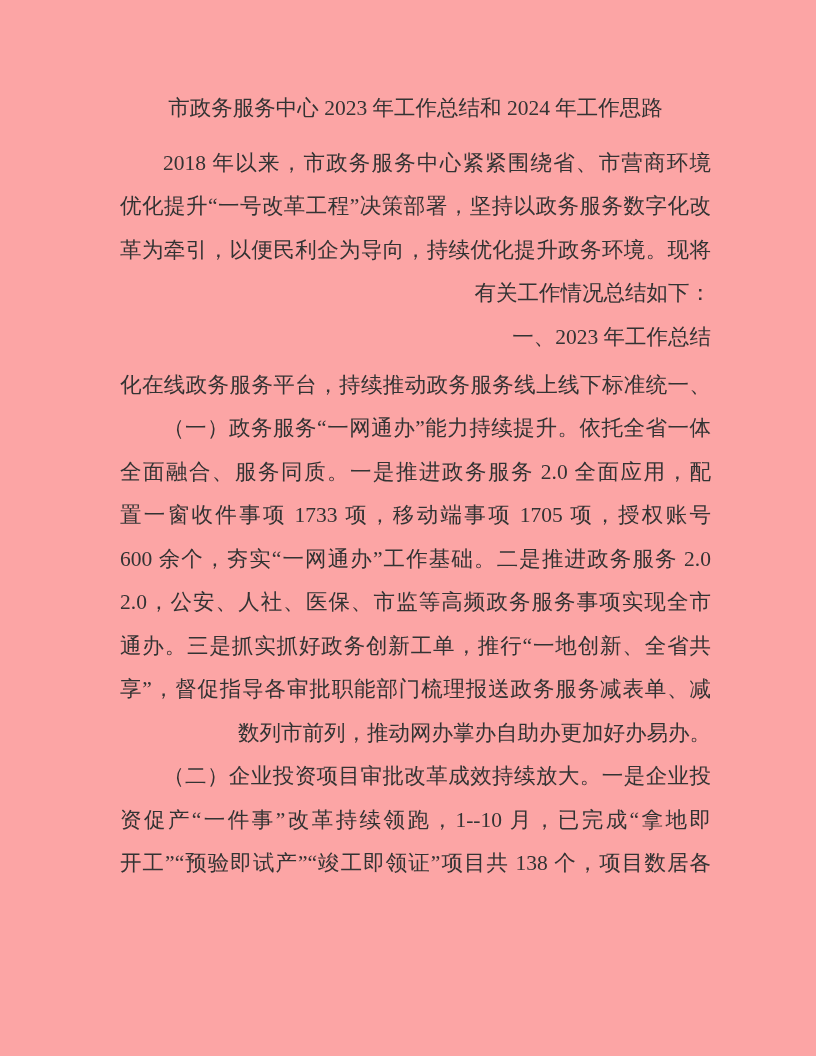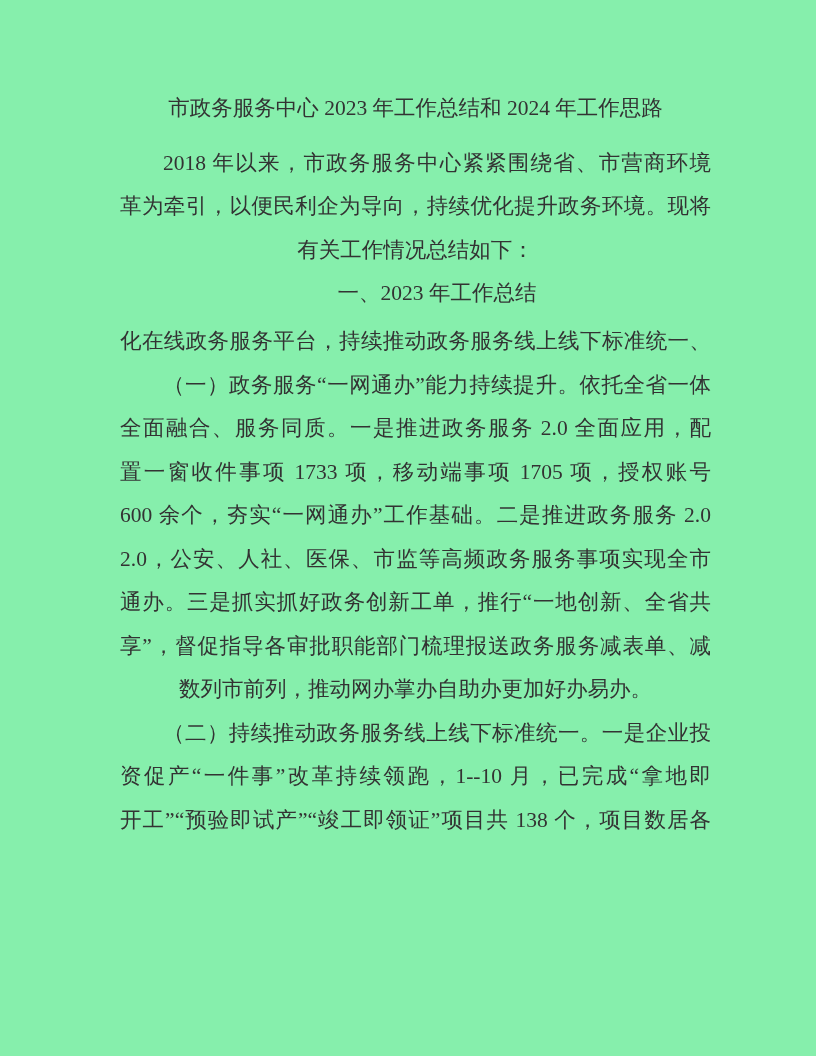--- a/index.html
+++ b/index.html
@@ -4,73 +4,74 @@
 <style>
   html, body {
     margin: 0;
     padding: 0;
     background: #ffffff;
   }
   .page {
     position: relative;
     width: 816px;
     height: 1056px;
-    background: #86efac;
+    background: #fca5a5;
     overflow: hidden;
     font-family: "Liberation Serif", "DejaVu Serif", serif;
     color: #333333;
   }
   .doc {
     position: absolute;
     left: 120px;
     top: 87px;
     width: 591px;
     font-size: 21.5px;
     line-height: 43.5px;
   }
   .title {
     text-align: center;
     margin-bottom: 11px;
     white-space: nowrap;
   }
   .block { margin: 0; }
   .block.heading { margin-bottom: 4.5px; }
-  .line { text-align: center; }
+  .line { text-align: right; }
   .line.justify {
     text-align: justify;
     text-align-last: justify;
   }
   .line.indent { text-indent: 43px; }
 </style>
 </head>
 <body>
 
 <div class="page">
   <div class="doc">
     <div class="title">市政务服务中心 2023 年工作总结和 2024 年工作思路</div>
     <div id="blocks">
         <div class="block paragraph">
           <div class="line justify indent">2018 年以来，市政务服务中心紧紧围绕省、市营商环境</div>
+          <div class="line justify">优化提升“一号改革工程”决策部署，坚持以政务服务数字化改</div>
           <div class="line justify">革为牵引，以便民利企为导向，持续优化提升政务环境。现将</div>
           <div class="line">有关工作情况总结如下：</div>
         </div>
         <div class="block heading">
           <div class="line indent">一、2023 年工作总结</div>
         </div>
         <div class="block paragraph">
           <div class="line justify">化在线政务服务平台，持续推动政务服务线上线下标准统一、</div>
           <div class="line justify indent">（一）政务服务“一网通办”能力持续提升。依托全省一体</div>
           <div class="line justify">全面融合、服务同质。一是推进政务服务 2.0 全面应用，配</div>
           <div class="line justify">置一窗收件事项 1733 项，移动端事项 1705 项，授权账号</div>
           <div class="line justify">600 余个，夯实“一网通办”工作基础。二是推进政务服务 2.0</div>
           <div class="line justify">2.0，公安、人社、医保、市监等高频政务服务事项实现全市</div>
           <div class="line justify">通办。三是抓实抓好政务创新工单，推行“一地创新、全省共</div>
           <div class="line justify">享”，督促指导各审批职能部门梳理报送政务服务减表单、减</div>
           <div class="line">数列市前列，推动网办掌办自助办更加好办易办。</div>
         </div>
         <div class="block paragraph">
-          <div class="line justify indent">（二）持续推动政务服务线上线下标准统一。一是企业投</div>
+          <div class="line justify indent">（二）企业投资项目审批改革成效持续放大。一是企业投</div>
           <div class="line justify">资促产“一件事”改革持续领跑，1--10 月，已完成“拿地即</div>
           <div class="line justify">开工”“预验即试产”“竣工即领证”项目共 138 个，项目数居各</div>
         </div>
       </div>
   </div>
 </div>
 
 </body></html>

